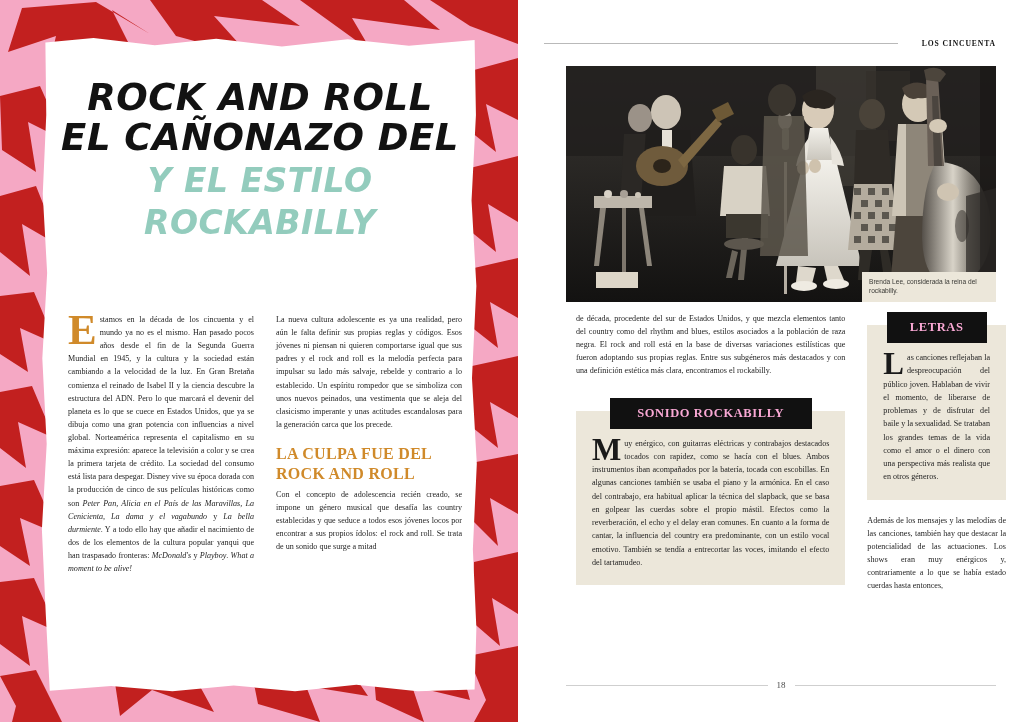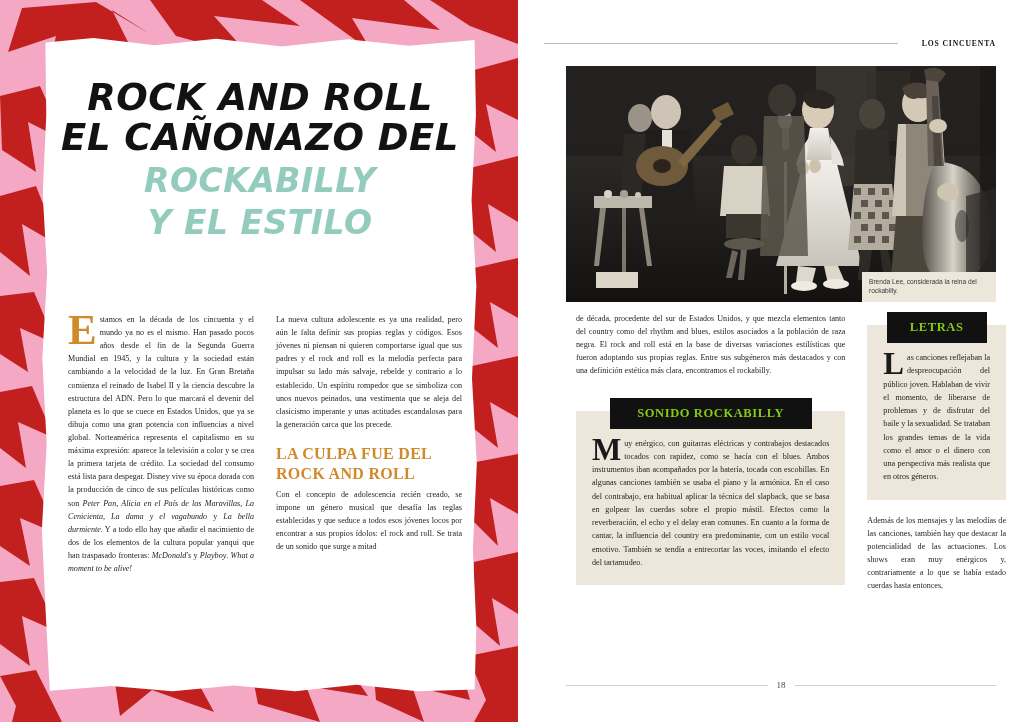--- a/index.html
+++ b/index.html
@@ -124,21 +124,21 @@
   .rp-text{
     font-family:"Liberation Serif", serif;
     font-size:8.1px;line-height:1.62;
     text-align:justify;color:#1d1d1d;margin:0;
   }
 
   
   .banner{
     display:block;
     background:#111111;
-    color:#84cc16;
+    color:#f9a8d4;
     font-family:"Liberation Serif", serif;
     font-weight:bold;
     font-size:12.5px;letter-spacing:0.6px;
     text-transform:uppercase;
     text-align:center;
     padding:8px 10px 8px 10px;
     position:relative;z-index:3;
   }
   .banner.wide{width:182px;margin:0 auto;}
   .banner.narrow{width:80px;margin:0 auto;}
@@ -199,34 +199,34 @@
           <polygon points="62,560 108,540 134,600 88,580 98,640 56,608"></polygon>
         </g>
       </svg>
     </div>
 
     <div class="paper-card"></div>
 
     <div class="title-block">
       <div class="title-main">ROCK AND ROLL</div>
       <div class="title-main">EL CAÑONAZO DEL</div>
+      <div class="title-sub">Y EL ESTILO</div>
       <div class="title-sub">ROCKABILLY</div>
-      <div class="title-sub">Y EL ESTILO</div>
     </div>
 
     <div class="lp-cols">
 
       <div class="lp-col">
         <p class="body-text dropcap-wrap"><span class="dropcap">E</span><span>stamos en la década de los cincuenta y el mundo ya no es el mismo. Han pasado pocos años desde el fin de la Segunda Guerra Mundial en 1945, y la cultura y la sociedad están cambiando a la velocidad de la luz. En Gran Bretaña comienza el reinado de Isabel II y la ciencia descubre la estructura del ADN. Pero lo que marcará el devenir del planeta es lo que se cuece en Estados Unidos, que ya se dibuja como una gran potencia con influencias a nivel global. Norteamérica representa el capitalismo en su máxima expresión: aparece la televisión a color y se crea la primera tarjeta de crédito. La sociedad del consumo está lista para despegar. Disney vive su época dorada con la producción de cinco de sus películas históricas como son </span><i>Peter Pan, Alicia en el País de las Maravillas, La Cenicienta, La dama y el vagabundo</i><span> y </span><i>La bella durmiente</i><span>. Y a todo ello hay que añadir el nacimiento de dos de los elementos de la cultura popular yanqui que han traspasado fronteras: </span><i>McDonald's</i><span> y </span><i>Playboy</i><span>. </span><i>What a moment to be alive!</i></p>
       </div>
 
       <div class="lp-col">
         <p class="body-text">La nueva cultura adolescente es ya una realidad, pero aún le falta definir sus propias reglas y códigos. Esos jóvenes ni piensan ni quieren comportarse igual que sus padres y el rock and roll es la melodía perfecta para impulsar su lado más salvaje, rebelde y contrario a lo establecido. Un espíritu rompedor que se simboliza con unos nuevos peinados, una vestimenta que se aleja del clasicismo imperante y unas actitudes escandalosas para la generación carca que los precede.</p>
         <h2 class="sub-head">LA CULPA FUE DEL ROCK AND ROLL</h2>
-        <p class="body-text">Con el concepto de adolescencia recién creado, se impone un género musical que desafía las reglas establecidas y que seduce a todos esos jóvenes locos por encontrar a sus propios ídolos: el rock and roll. Se trata de un sonido que surge a mitad</p>
+        <p class="body-text">Con el concepto de adolescencia recién creado, se impone un género musical que desafía las country establecidas y que seduce a todos esos jóvenes locos por encontrar a sus propios ídolos: el rock and roll. Se trata de un sonido que surge a mitad</p>
       </div>
 
     </div>
   </div>
 
   <div class="right-page">
 
     <div class="rp-header">
       <div class="rp-rule"></div>
       <div class="rp-kicker">LOS CINCUENTA</div>

